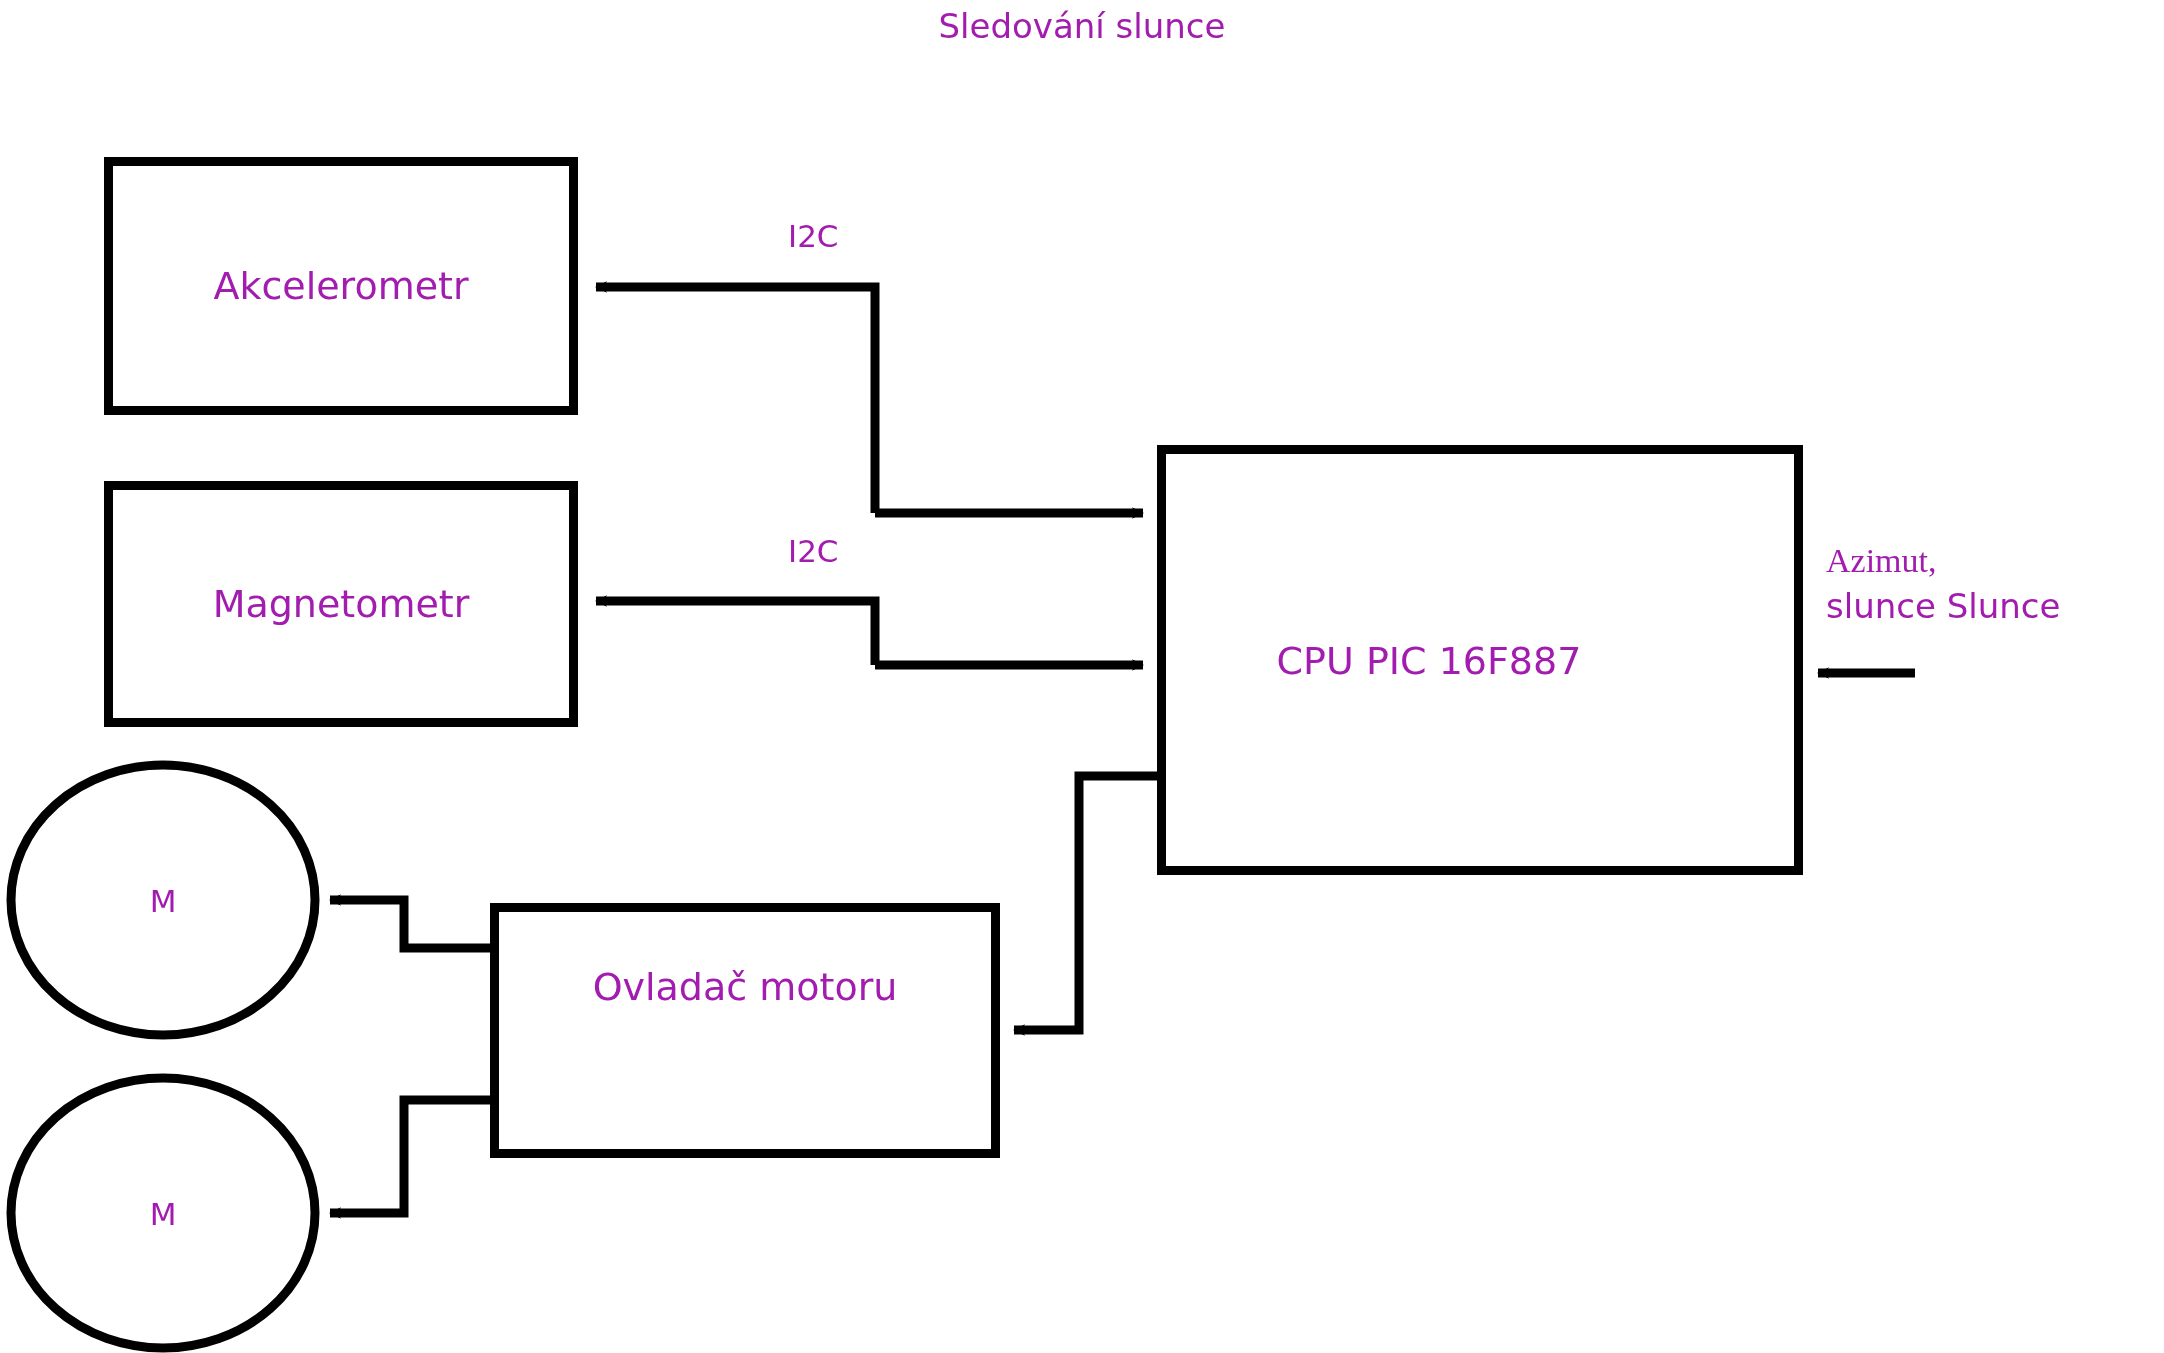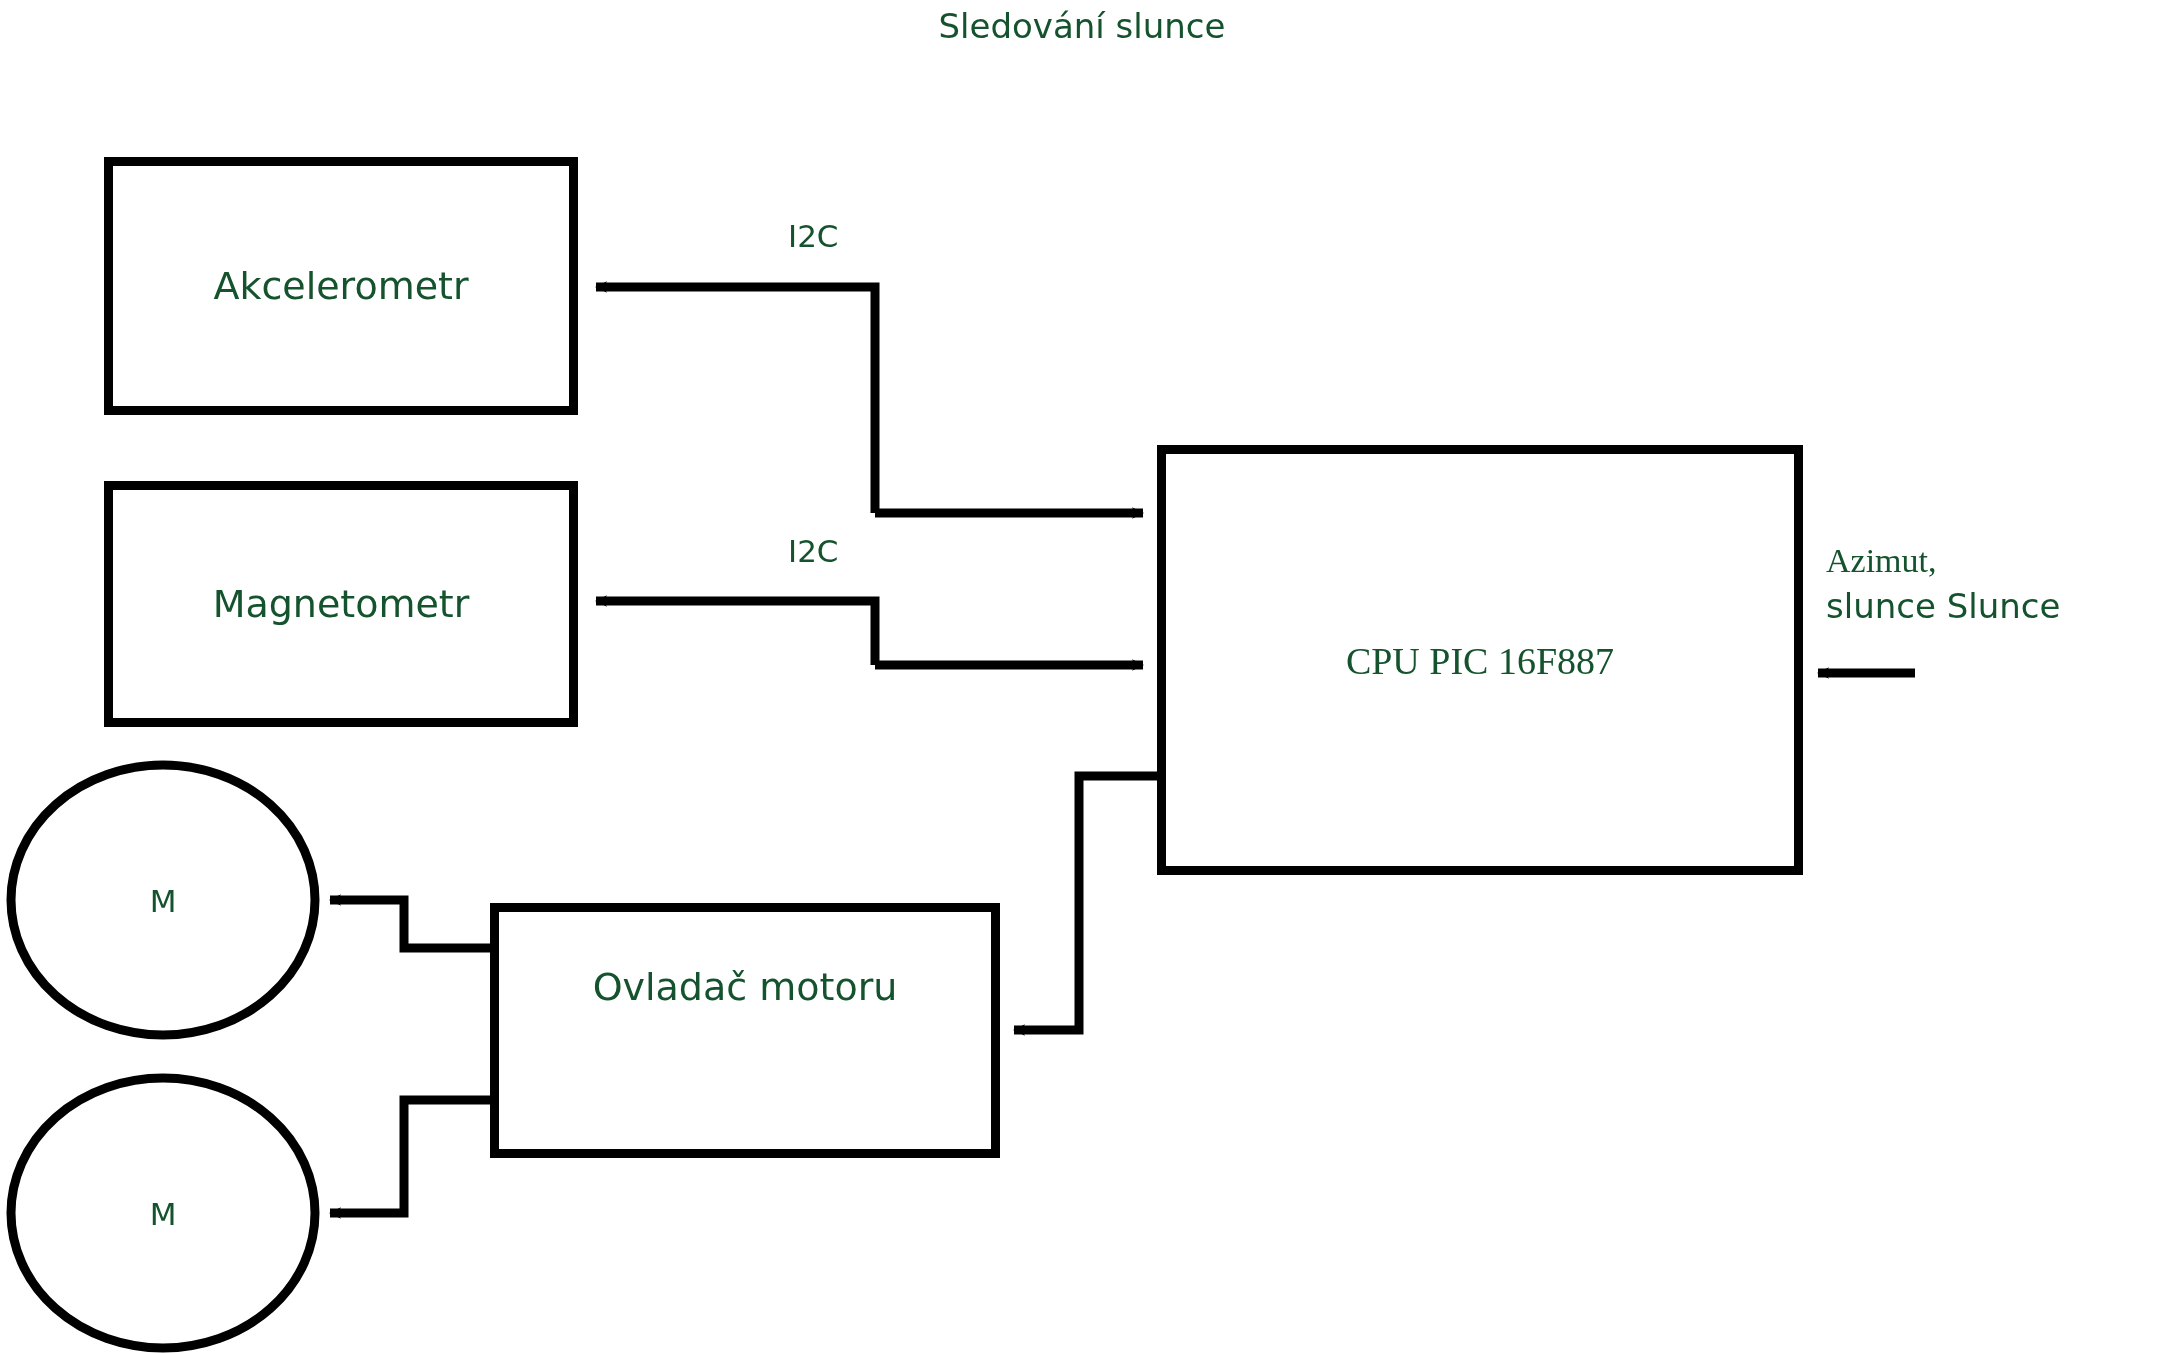--- a/index.html
+++ b/index.html
@@ -6,21 +6,21 @@
   body{
     width:2164px;height:1353px;overflow:hidden;
     font-family:"DejaVu Sans", sans-serif;
     color:#000000;
   }
   #stage{position:relative;width:2164px;height:1353px;background:#fff;}
   svg.layer{position:absolute;left:0;top:0;width:2164px;height:1353px;}
   .dtext{
     position:absolute;
     font-family:"DejaVu Sans", sans-serif;
-    color:#14532d;
+    color:#a21caf;
     white-space:pre;
     line-height:1.22;
   }
   #title{
     left:0;top:6px;width:2164px;text-align:center;
     font-size:34px;
   }
   .boxlabel{font-size:38px;text-align:center;}
   .smalllabel{font-size:31px;}
   .motorlabel{font-size:31px;text-align:center;}
@@ -66,21 +66,21 @@
 
     <polyline points="494,1100 404,1100 404,1213 330,1213" fill="none" stroke="#000000" stroke-width="9" marker-end="url(#arrowhead)"></polyline>
 
     <polyline points="1915,673 1818,673" fill="none" stroke="#000000" stroke-width="9" marker-end="url(#arrowhead)"></polyline>
   </svg>
 
   <div class="dtext boxlabel" style="left:108px; top:581px; width:466px;">Magnetometr</div>
 
   <div class="dtext boxlabel" style="left:108px; top:263px; width:466px;">Akcelerometr</div>
 
-  <div class="dtext boxlabel" style="left:1161px; top:638px; width:638px;font-family:Liberation Serif, serif;">CPU PIC 16F887</div>
+  <div class="dtext boxlabel" style="left:1110px; top:638px; width:638px;">CPU PIC 16F887</div>
 
   <div class="dtext boxlabel" style="left:494px; top:964px; width:502px;">Ovladač motoru</div>
 
   <div class="dtext motorlabel" style="left:11px; top:883px; width:304px;">M</div>
 
   <div class="dtext motorlabel" style="left:11px; top:1196px; width:304px;">M</div>
 
   <div class="dtext smalllabel" style="left:788px; top:218px;">I2C</div>
 
   <div class="dtext smalllabel" style="left:788px; top:533px;">I2C</div>

